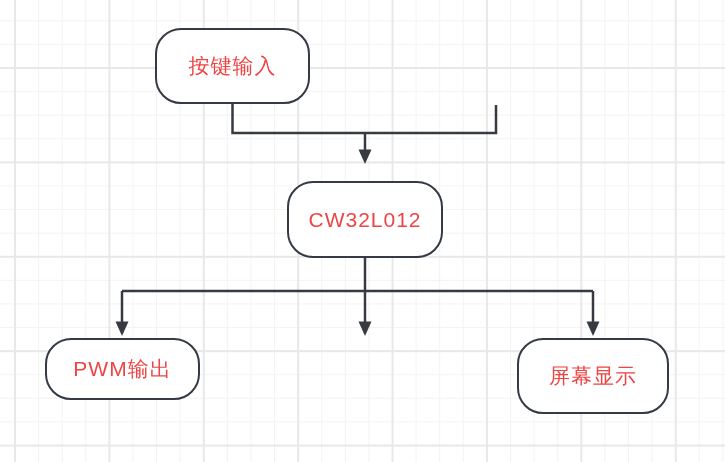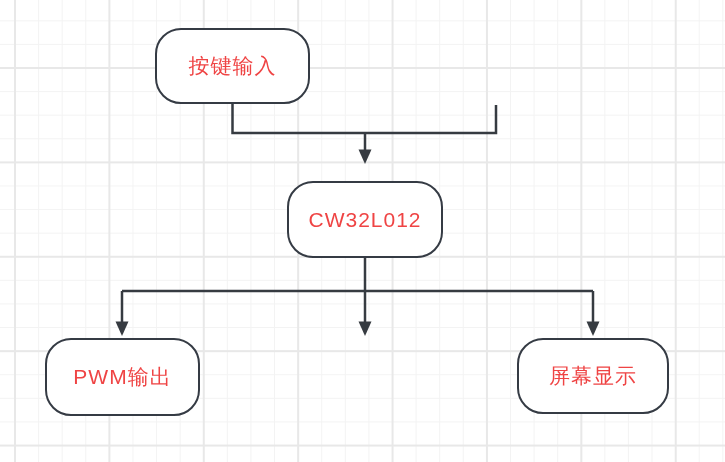--- a/index.html
+++ b/index.html
@@ -53,21 +53,21 @@
   }
   .node-label {
     font-size: 21px;
     color: #ef4444;
     letter-spacing: 1px;
     white-space: nowrap;
   }
   .n-keyinput { left: 155px; top: 28px;  width: 155px; height: 76px; }
   .n-adc      { left: 420px; top: 28px;  width: 150px; height: 77px; }
   .n-mcu      { left: 287px; top: 165px; width: 156px; height: 77px; margin-top: 16px; }
-  .n-pwm      { left: 45px;  top: 338px; width: 155px; height: 78px; }
+  .n-pwm      { left: 45px;  top: 338px; width: 155px; height: 62px; }
   .n-uart     { left: 287px; top: 338px; width: 154px; height: 76px; }
   .n-screen   { left: 517px; top: 338px; width: 152px; height: 76px; font-family: Liberation Serif, serif; }
 </style>
 </head>
 <body>
 
 <div class="canvas">
 
   <svg class="wires" viewBox="0 0 725 462" aria-hidden="true">
 

